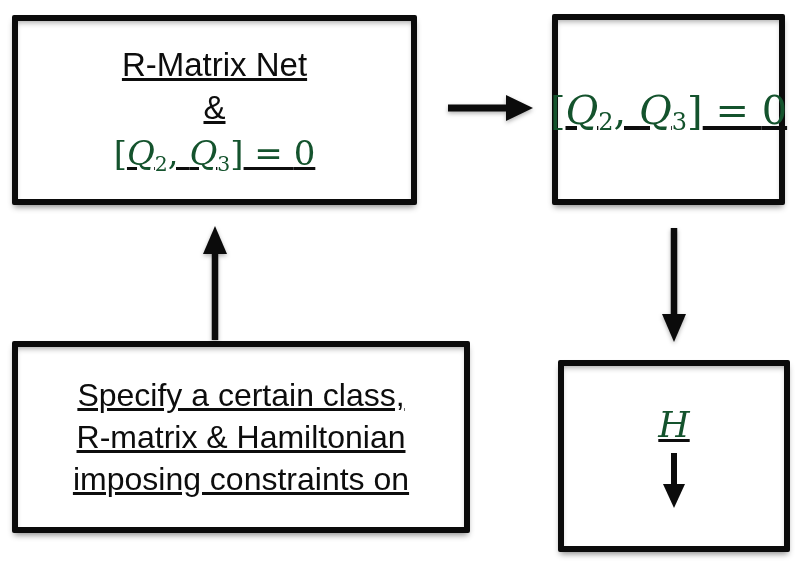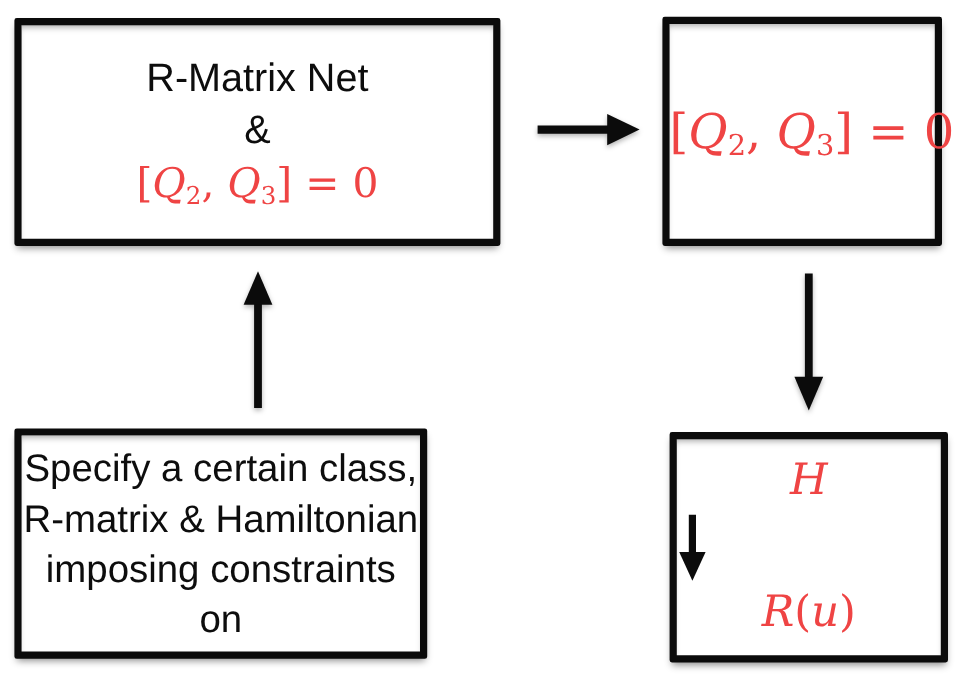--- a/index.html
+++ b/index.html
@@ -28,44 +28,46 @@
   .box {
     position: absolute;
     box-sizing: border-box;
     border: 6px solid #0b0b0b;
     background: #ffffff;
     border-radius: 2px;
     box-shadow: 0 4px 6px -2px rgba(0,0,0,0.45),
                 inset 0 4px 6px -3px rgba(0,0,0,0.40);
     display: flex;
     flex-direction: column;
+    align-items: center;
     justify-content: center;
     text-align: center;
+    text-decoration: underline;
   }
   .box-tl { left: 12px;  top: 15px;  width: 405px; height: 190px; gap: 3px; }
   .box-tr { left: 552px; top: 14px;  width: 233px; height: 191px; }
-  .box-bl { left: 12px;  top: 357px; width: 344px; height: 192px; }
+  .box-bl { left: 12px;  top: 341px; width: 458px; height: 192px; }
   .box-br { left: 558px; top: 360px; width: 232px; height: 192px; gap: 5px; }
 
   .sans-line {
     font-family: "Liberation Sans", sans-serif;
     font-size: 33px;
     line-height: 40px;
     color: #0d0d0d;
   }
   .bl-line {
     font-family: "Liberation Sans", sans-serif;
     font-size: 32px;
     line-height: 42px;
     color: #0d0d0d;
   }
   .math {
     font-family: "DejaVu Serif", serif;
     white-space: pre;
-    color: #ef4444;
+    color: #14532d;
   }
   .math i { font-style: italic; }
   .math sub {
     font-style: normal;
     font-size: 60%;
     vertical-align: baseline;
     position: relative;
     top: 0.28em;
     line-height: 0;
   }
@@ -109,16 +111,15 @@
     <div class="bl-line">R-matrix &amp; Hamiltonian</div>
     <div class="bl-line">imposing constraints on</div>
   </div>
 
   <div class="box box-br">
     <div class="math f-br"><i>H</i></div>
     <svg class="inner-arrow" width="26" height="58" viewBox="0 0 26 58" xmlns="http://www.w3.org/2000/svg">
       <line x1="13" y1="2" x2="13" y2="36" stroke="#0b0b0b" stroke-width="6"></line>
       <polygon points="2,33 13,57 24,33" fill="#0b0b0b"></polygon>
     </svg>
-    <div class="math f-br"><i>R</i><span>(</span><i>u</i><span>)</span></div>
   </div>
 
 </div>
 
 </body></html>

